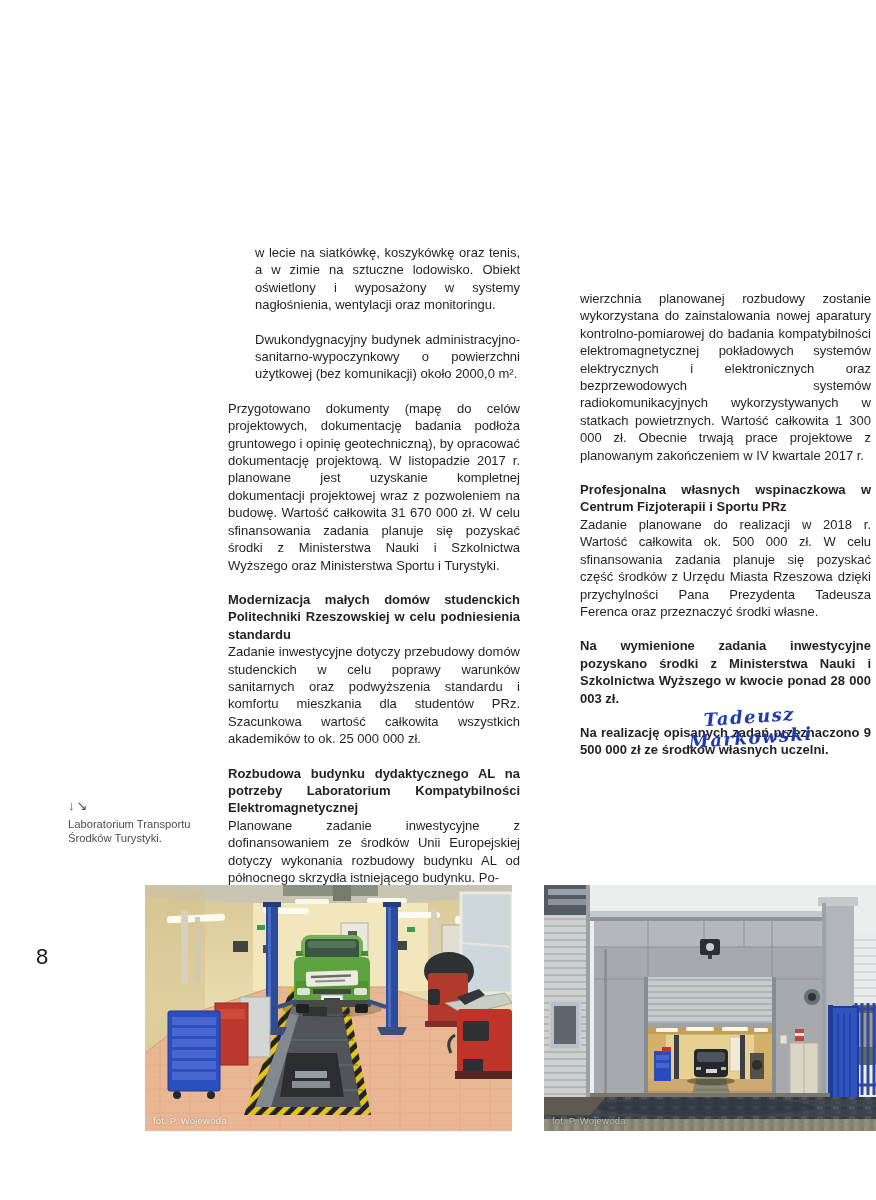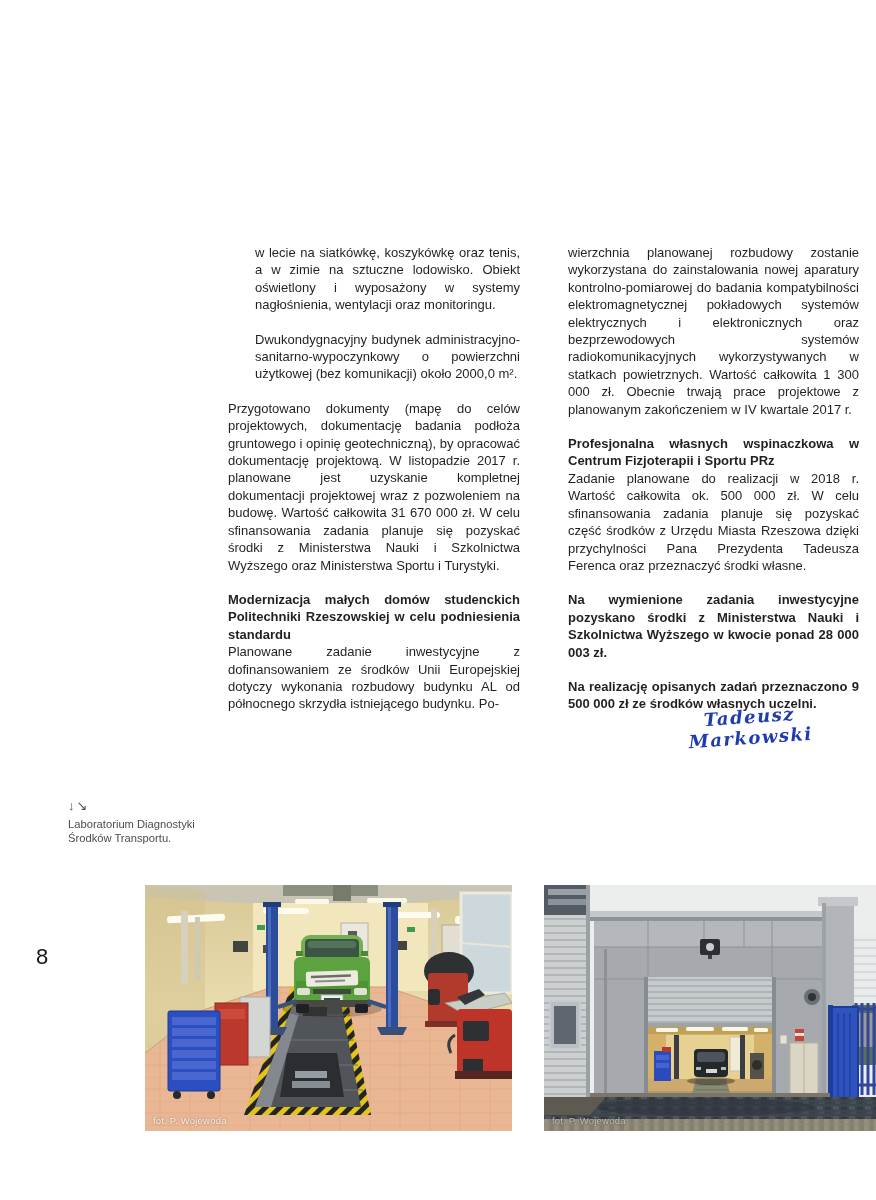--- a/index.html
+++ b/index.html
@@ -1,21 +1,21 @@
 <!DOCTYPE html>
 <html lang="pl"><head>
 <meta charset="utf-8">
 <style>
   html,body{margin:0;padding:0;background:#ffffff;}
   .page{position:relative;width:876px;height:1200px;background:#ffffff;overflow:hidden;
         font-family:"Liberation Sans","DejaVu Sans",sans-serif;color:#231f20;}
   .col{position:absolute;top:244px;width:292px;font-size:13px;line-height:17.4px;
        text-align:justify;}
   .col-left{left:228px;}
-  .col-right{left:568px;width:291px;}
+  .col-right{left:580px;width:291px;margin-top:46px;}
   .col p{margin:0 0 17px 0;}
   .col p.indent{margin-left:27px;}
   .col p.bold{font-weight:bold;}
   .col .head{font-weight:bold;margin:0;}
   .signature{position:absolute;left:645px;top:706px;width:210px;text-align:center;
              transform:rotate(-4deg);font-family:"DejaVu Serif","Liberation Serif",serif;
              font-style:italic;font-weight:bold;font-size:18px;letter-spacing:1.5px;
              color:#1f3bb0;}
   .photo-caption{position:absolute;left:68px;top:799px;font-size:11.2px;line-height:14.5px;
                  color:#4c4c4e;}
@@ -32,37 +32,39 @@
 </head>
 <body>
 
 <div class="page">
 
   <div class="col col-left">
     <p class="indent">w lecie na siatkówkę, koszykówkę oraz tenis, a w zimie na sztuczne lodowisko. Obiekt oświetlony i wyposażony w systemy nagłośnienia, wentylacji oraz monitoringu.</p>
     <p class="indent">Dwukondygnacyjny budynek administracyjno-sanitarno-wypoczynkowy o powierzchni użytkowej (bez komunikacji) około 2000,0 m².</p>
     <p>Przygotowano dokumenty (mapę do celów projektowych, dokumentację badania podłoża gruntowego i opinię geotechniczną), by opracować dokumentację projektową. W listopadzie 2017 r. planowane jest uzyskanie kompletnej dokumentacji projektowej wraz z pozwoleniem na budowę. Wartość całkowita 31 670 000 zł. W celu sfinansowania zadania planuje się pozyskać środki z Ministerstwa Nauki i Szkolnictwa Wyższego oraz Ministerstwa Sportu i Turystyki.</p>
     <p class="head">Modernizacja małych domów studenckich Politechniki Rzeszowskiej w celu podniesienia standardu</p>
+    <p>Zadanie inwestycyjne dotyczy przebudowy domów studenckich w celu poprawy warunków sanitarnych oraz podwyższenia standardu i komfortu mieszkania dla studentów PRz. Szacunkowa wartość całkowita wszystkich akademików to ok. 25 000 000 zł.</p>
+    <p class="head">Rozbudowa budynku dydaktycznego AL na potrzeby Laboratorium Kompatybilności Elektromagnetycznej</p>
     <p>Planowane zadanie inwestycyjne z dofinansowaniem ze środków Unii Europejskiej dotyczy wykonania rozbudowy budynku AL od północnego skrzydła istniejącego budynku. Po-</p>
   </div>
 
   <div class="col col-right">
     <p>wierzchnia planowanej rozbudowy zostanie wykorzystana do zainstalowania nowej aparatury kontrolno-pomiarowej do badania kompatybilności elektromagnetycznej pokładowych systemów elektrycznych i elektronicznych oraz bezprzewodowych systemów radiokomunikacyjnych wykorzystywanych w statkach powietrznych. Wartość całkowita 1 300 000 zł. Obecnie trwają prace projektowe z planowanym zakończeniem w IV kwartale 2017 r.</p>
     <p class="head">Profesjonalna własnych wspinaczkowa w Centrum Fizjoterapii i Sportu PRz</p>
     <p>Zadanie planowane do realizacji w 2018 r. Wartość całkowita ok. 500 000 zł. W celu sfinansowania zadania planuje się pozyskać część środków z Urzędu Miasta Rzeszowa dzięki przychylności Pana Prezydenta Tadeusza Ferenca oraz przeznaczyć środki własne.</p>
     <p class="bold">Na wymienione zadania inwestycyjne pozyskano środki z Ministerstwa Nauki i Szkolnictwa Wyższego w kwocie ponad 28 000 003 zł.</p>
     <p class="bold">Na realizację opisanych zadań przeznaczono 9 500 000 zł ze środków własnych uczelni.</p>
   </div>
 
   <div class="signature">Tadeusz Markowski</div>
 
   <div class="photo-caption">
     <div class="arrows">↓↘</div>
-    <div>Laboratorium Diagnostyki</div>
-    <div>Środków Transportu.</div>
+    <div>Laboratorium Transportu</div>
+    <div>Środków Turystyki.</div>
   </div>
 
   <div class="page-number">8</div>
 
   <div class="photo photo-left">
     <svg viewBox="0 0 367 246">
       <defs>
         <linearGradient id="wallL" x1="0" y1="0" x2="0" y2="1">
           <stop offset="0" stop-color="#d8c896"></stop>
           <stop offset="0.5" stop-color="#e9dcae"></stop>

